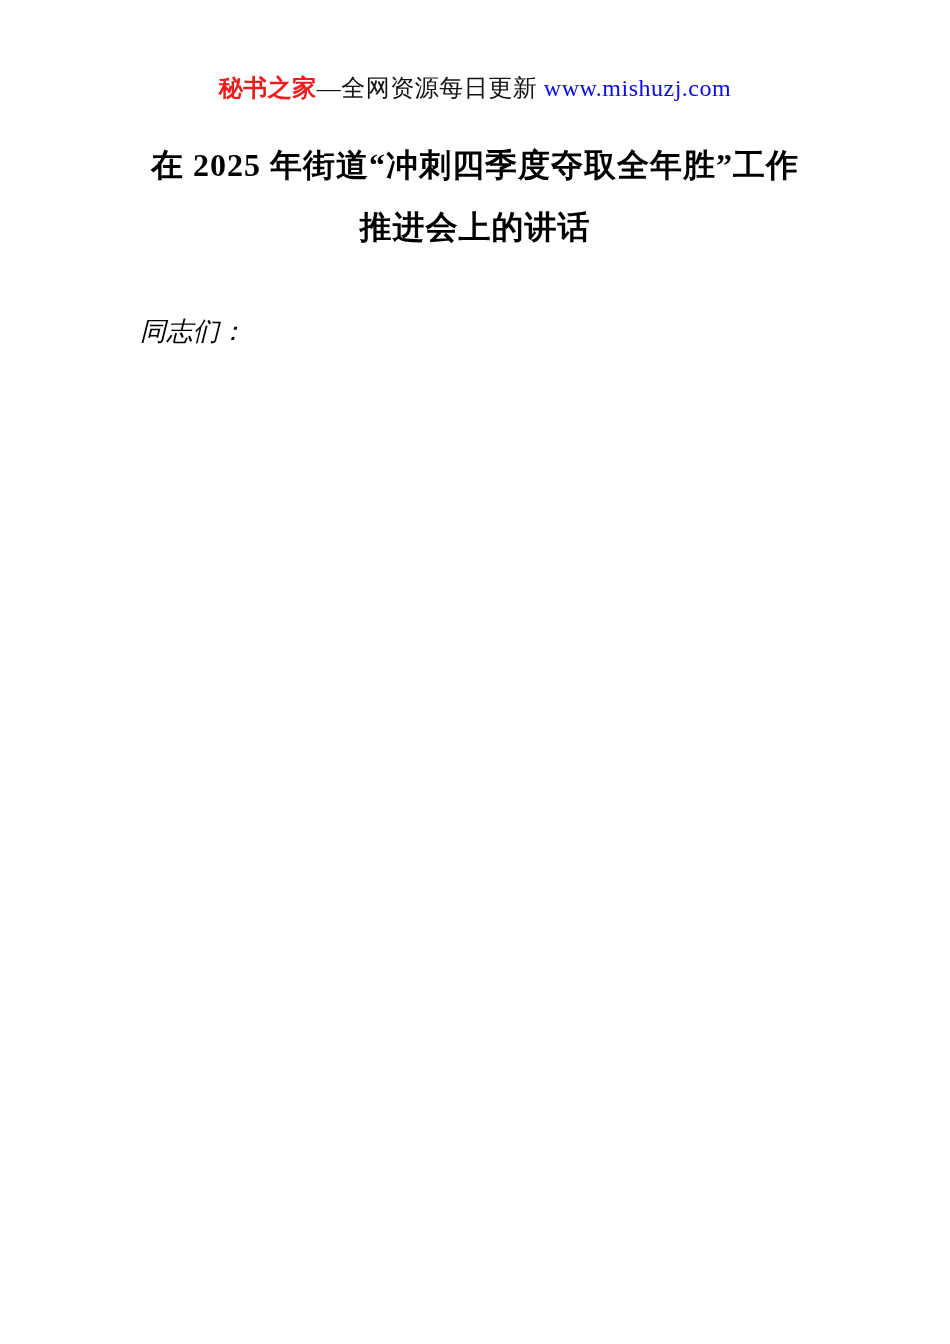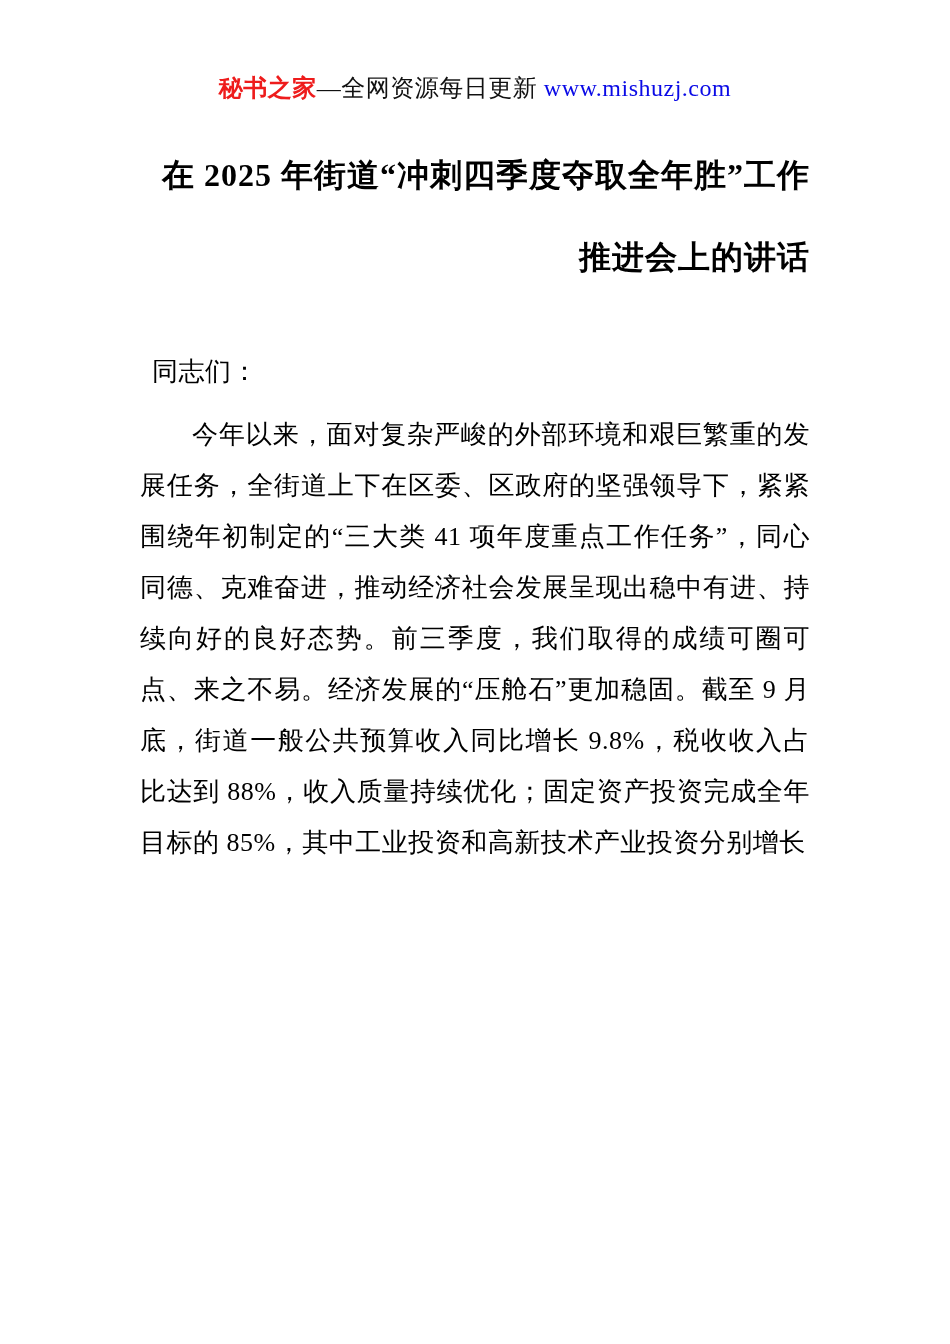--- a/index.html
+++ b/index.html
@@ -32,32 +32,33 @@
   }
   .tagline {
     color: #111111;
   }
   .site-url {
     color: #0a0ae6;
     text-decoration: none;
     cursor: pointer;
   }
   .doc-title {
-    text-align: right;
+    text-align: center;
     font-weight: bold;
     font-size: 32px;
-    line-height: 82px;
+    line-height: 62px;
     margin: 0 0 48px 0;
     letter-spacing: 1px;
   }
   .salutation {
     font-size: 26px;
     line-height: 51px;
-    margin: 12px;
+    margin: 0;
     letter-spacing: 0.5px;
+    font-style: italic;
   }
   p.body-para {
     font-size: 26px;
     line-height: 51px;
     margin: 0;
     text-indent: 2em;
     text-align: justify;
     letter-spacing: 0.5px;
     word-break: break-all;
   }
@@ -69,15 +70,14 @@
 
   <div class="site-header">
     <span class="site-name">秘书之家</span><span class="tagline">—全网资源每日更新 </span><span class="site-url">www.mishuzj.com</span>
   </div>
 
   <h1 class="doc-title">在 2025 年街道“冲刺四季度夺取全年胜”工作推进会上的讲话</h1>
 
   <p class="salutation">同志们：</p>
 
 
-  <p class="body-para">今年以来，面对复杂严峻的外部环境和艰巨繁重的发展任务，全街道上下在区委、区政府的坚强领导下，紧紧围绕年初制定的“三大类 41 项年度重点工作任务”，同心同德、克难奋进，推动经济社会发展呈现出稳中有进、持续向好的良好态势。前三季度，我们取得的成绩可圈可点、来之不易。经济发展的“压舱石”更加稳固。截至 9 月底，街道一般公共预算收入同比增长 9.8%，税收收入占比达到 88%，收入质量持续优化；固定资产投资完成全年目标的 85%，其中工业投资和高新技术产业投资分别增长</p>
 
 </div>
 
 </body></html>

